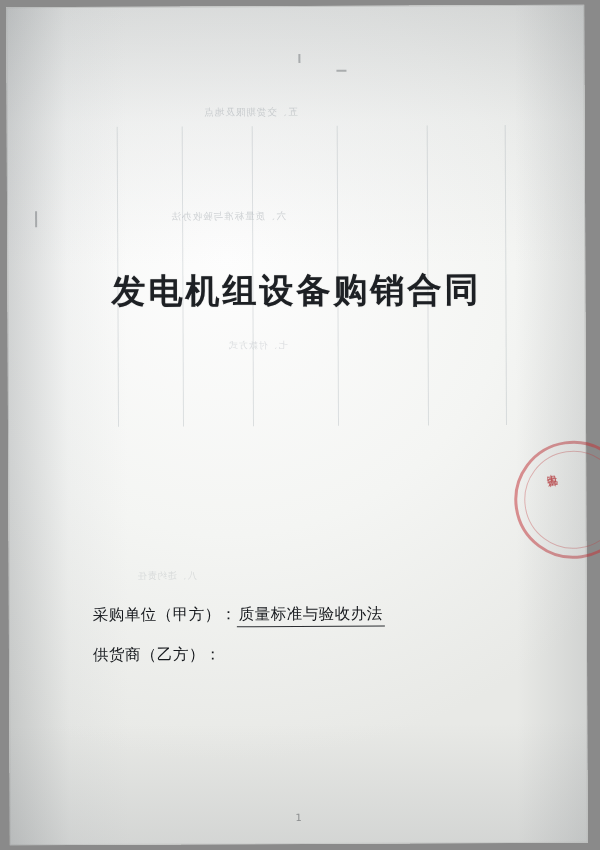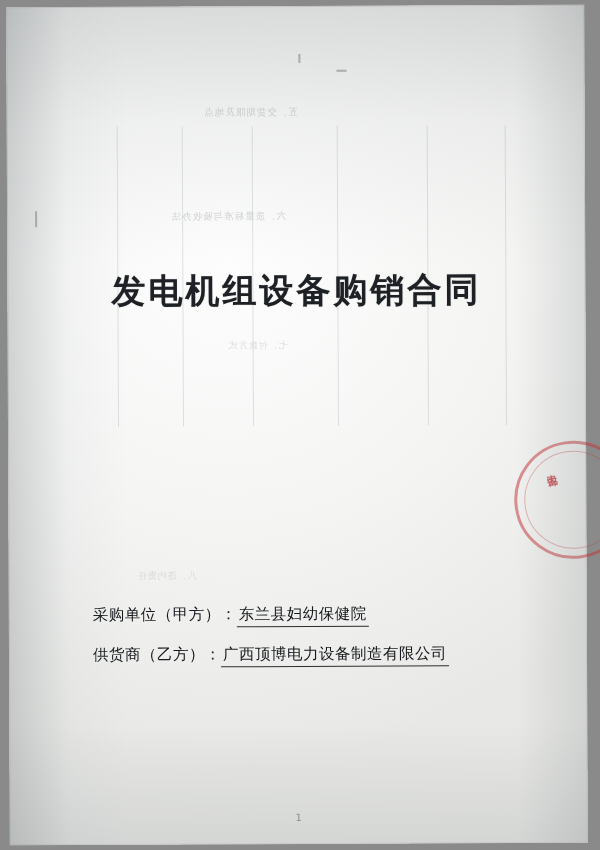--- a/index.html
+++ b/index.html
@@ -189,25 +189,24 @@
 
     <div class="speck" style="left:28px; top:204px; width:2px; height:16px;"></div>
     <div class="speck" style="left:292px; top:48px; width:2px; height:9px;"></div>
     <div class="speck" style="left:330px; top:64px; width:10px; height:2px;"></div>
 
     <div class="doc-title">发电机组设备购销合同</div>
 
     <div class="party-block">
       <div class="party-row">
         <span class="party-label">采购单位（甲方）：</span>
-        <span class="party-value">东兰县妇幼保健院</span>
+        <span class="party-value">质量标准与验收办法</span>
       </div>
       <div class="party-row">
         <span class="party-label">供货商（乙方）：</span>
-        <span class="party-value">广西顶博电力设备制造有限公司</span>
       </div>
     </div>
 
     <div class="seal">
       <div class="seal-inner"></div>
       <div class="seal-text">电力设备</div>
     </div>
 
     <div class="page-mark">1</div>
 

